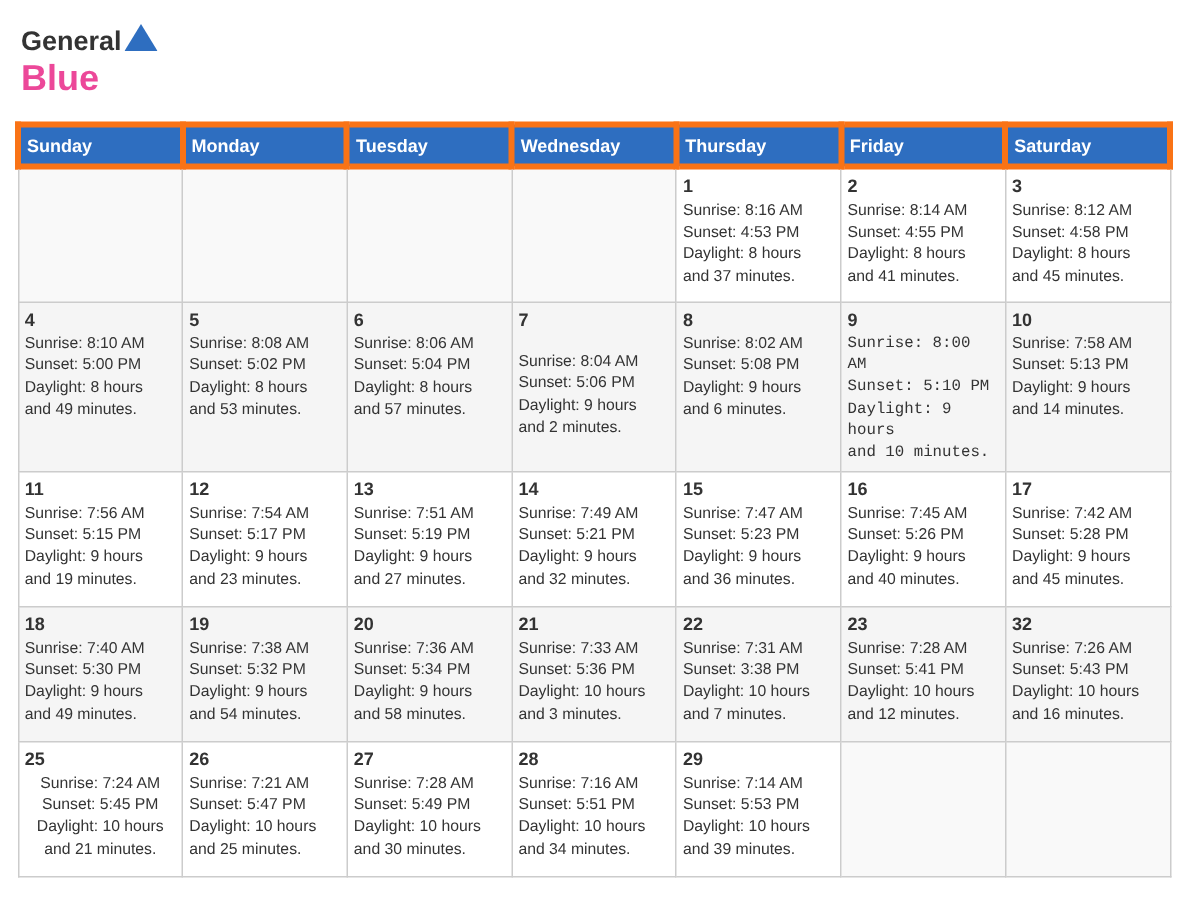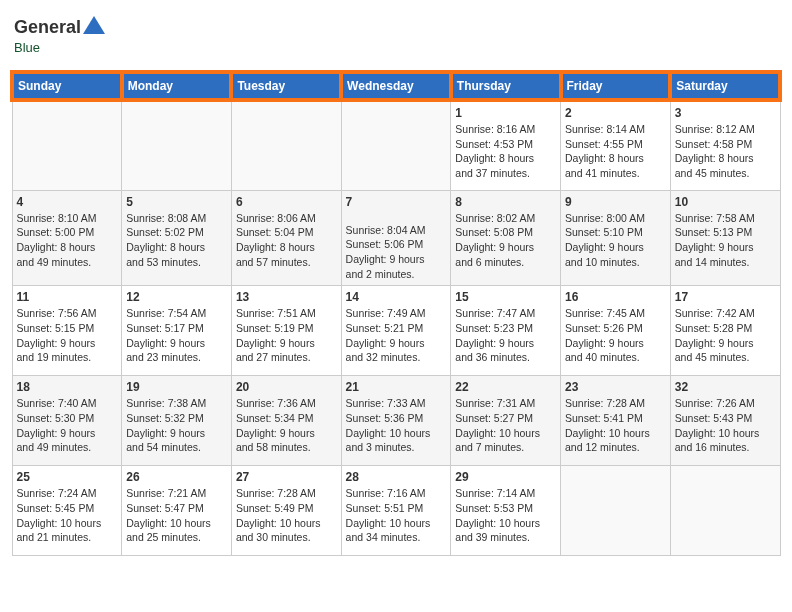--- a/index.html
+++ b/index.html
@@ -88,21 +88,21 @@
   <div class="logo">
     <div class="logo-row">
       <span style="font-size:18px;font-weight:bold;color:#333;">General</span>
       <span>
         <svg width="22" height="18" viewBox="0 0 22 18">
           <polygon points="11,0 22,18 0,18" fill="#2e6ec0"></polygon>
         </svg>
       </span>
     </div>
     <div>
-      <span style="font-size:13px;font-weight:normal;color:#14532d;">Blue</span>
+      <span style="font-size:24px;font-weight:bold;color:#ec4899;">Blue</span>
     </div>
   </div>
   <div class="title-block">
     <div class="month-title"></div>
     <div class="location"></div>
   </div>
 </div>
 
 <table>
   <thead>
@@ -175,21 +175,21 @@
         </td>
         <td>
           <span class="day-number">8</span>
           <div class="day-info" style="white-space: pre-line;">Sunrise: 8:02 AM
 Sunset: 5:08 PM
 Daylight: 9 hours
 and 6 minutes.</div>
         </td>
         <td>
           <span class="day-number">9</span>
-          <div class="day-info" style="white-space: pre-line;">Sunrise: 8:00 AM
+          <div class="day-info" style="white-space: pre-line; font-family: Liberation Mono, monospace;">Sunrise: 8:00 AM
 Sunset: 5:10 PM
 Daylight: 9 hours
 and 10 minutes.</div>
         </td>
         <td>
           <span class="day-number">10</span>
           <div class="day-info" style="white-space: pre-line;">Sunrise: 7:58 AM
 Sunset: 5:13 PM
 Daylight: 9 hours
 and 14 minutes.</div>
@@ -271,21 +271,21 @@
         <td>
           <span class="day-number">21</span>
           <div class="day-info" style="white-space: pre-line;">Sunrise: 7:33 AM
 Sunset: 5:36 PM
 Daylight: 10 hours
 and 3 minutes.</div>
         </td>
         <td>
           <span class="day-number">22</span>
           <div class="day-info" style="white-space: pre-line;">Sunrise: 7:31 AM
-Sunset: 5:27 PM
+Sunset: 3:38 PM
 Daylight: 10 hours
 and 7 minutes.</div>
         </td>
         <td>
           <span class="day-number">23</span>
           <div class="day-info" style="white-space: pre-line;">Sunrise: 7:28 AM
 Sunset: 5:41 PM
 Daylight: 10 hours
 and 12 minutes.</div>
         </td>
@@ -293,21 +293,21 @@
           <span class="day-number">32</span>
           <div class="day-info" style="white-space: pre-line;">Sunrise: 7:26 AM
 Sunset: 5:43 PM
 Daylight: 10 hours
 and 16 minutes.</div>
         </td>
       </tr>
       <tr>
         <td>
           <span class="day-number">25</span>
-          <div class="day-info" style="white-space: pre-line;">Sunrise: 7:24 AM
+          <div class="day-info" style="white-space: pre-line; text-align: center;">Sunrise: 7:24 AM
 Sunset: 5:45 PM
 Daylight: 10 hours
 and 21 minutes.</div>
         </td>
         <td>
           <span class="day-number">26</span>
           <div class="day-info" style="white-space: pre-line;">Sunrise: 7:21 AM
 Sunset: 5:47 PM
 Daylight: 10 hours
 and 25 minutes.</div>

